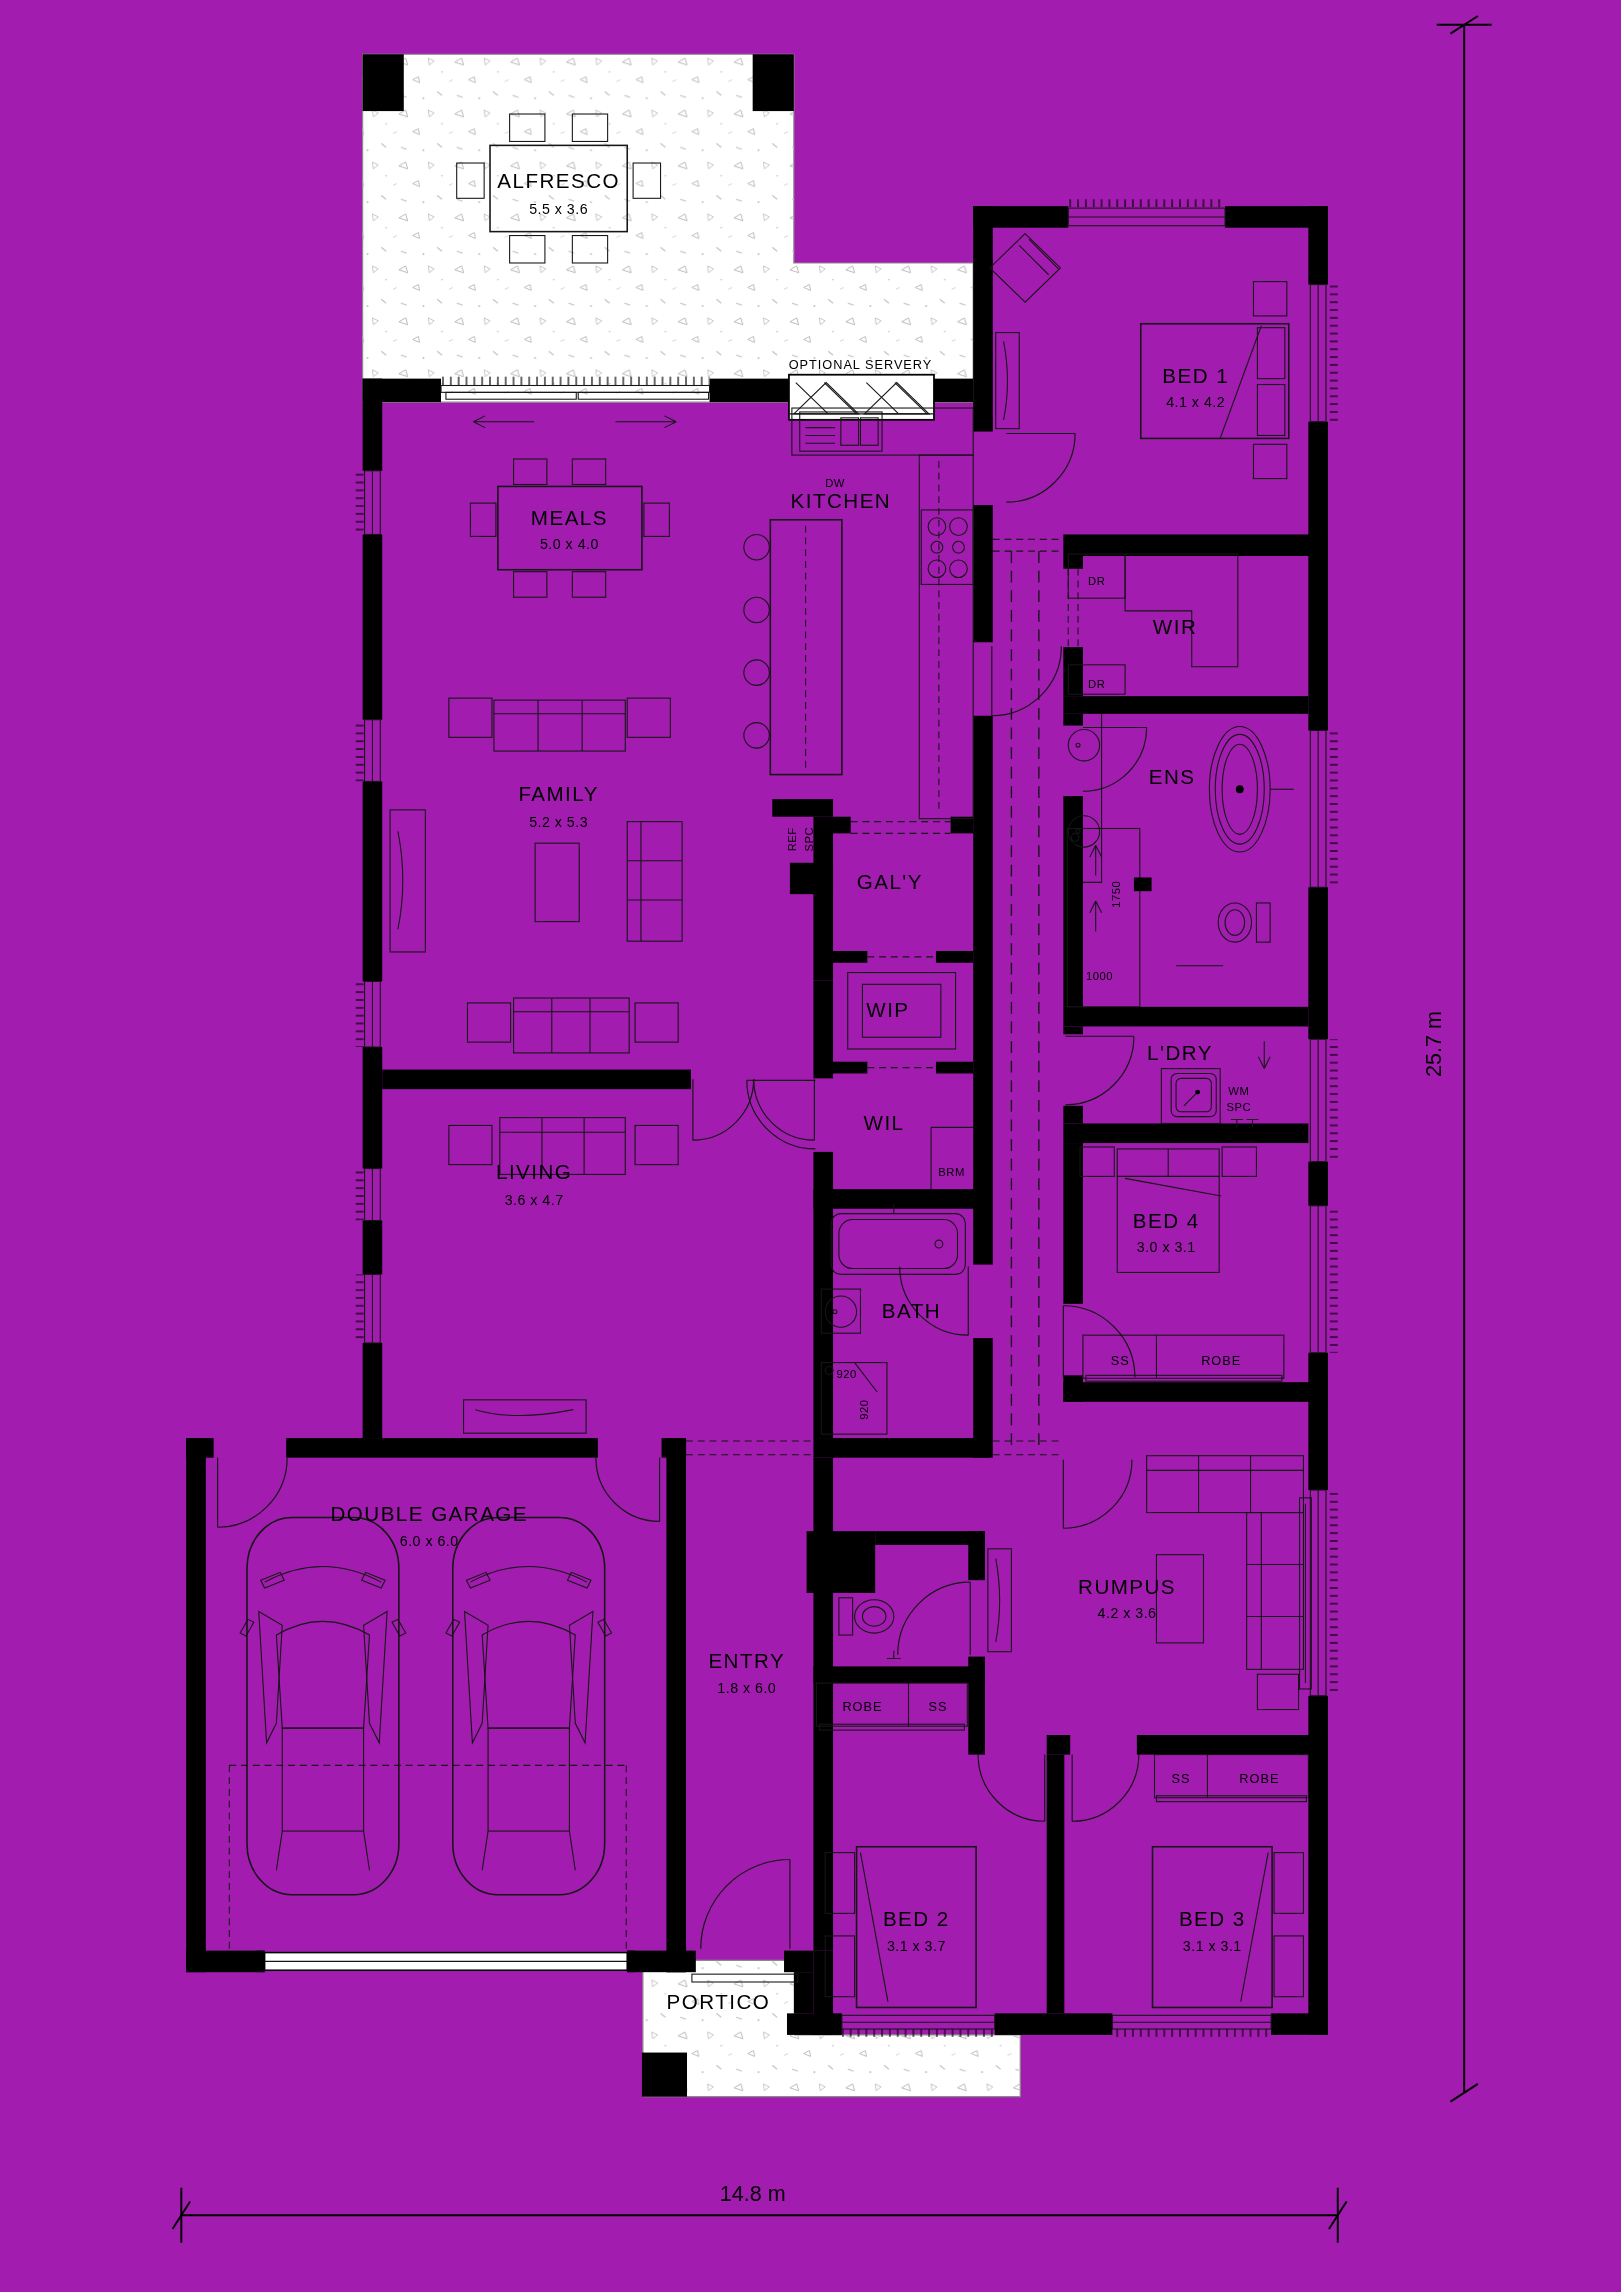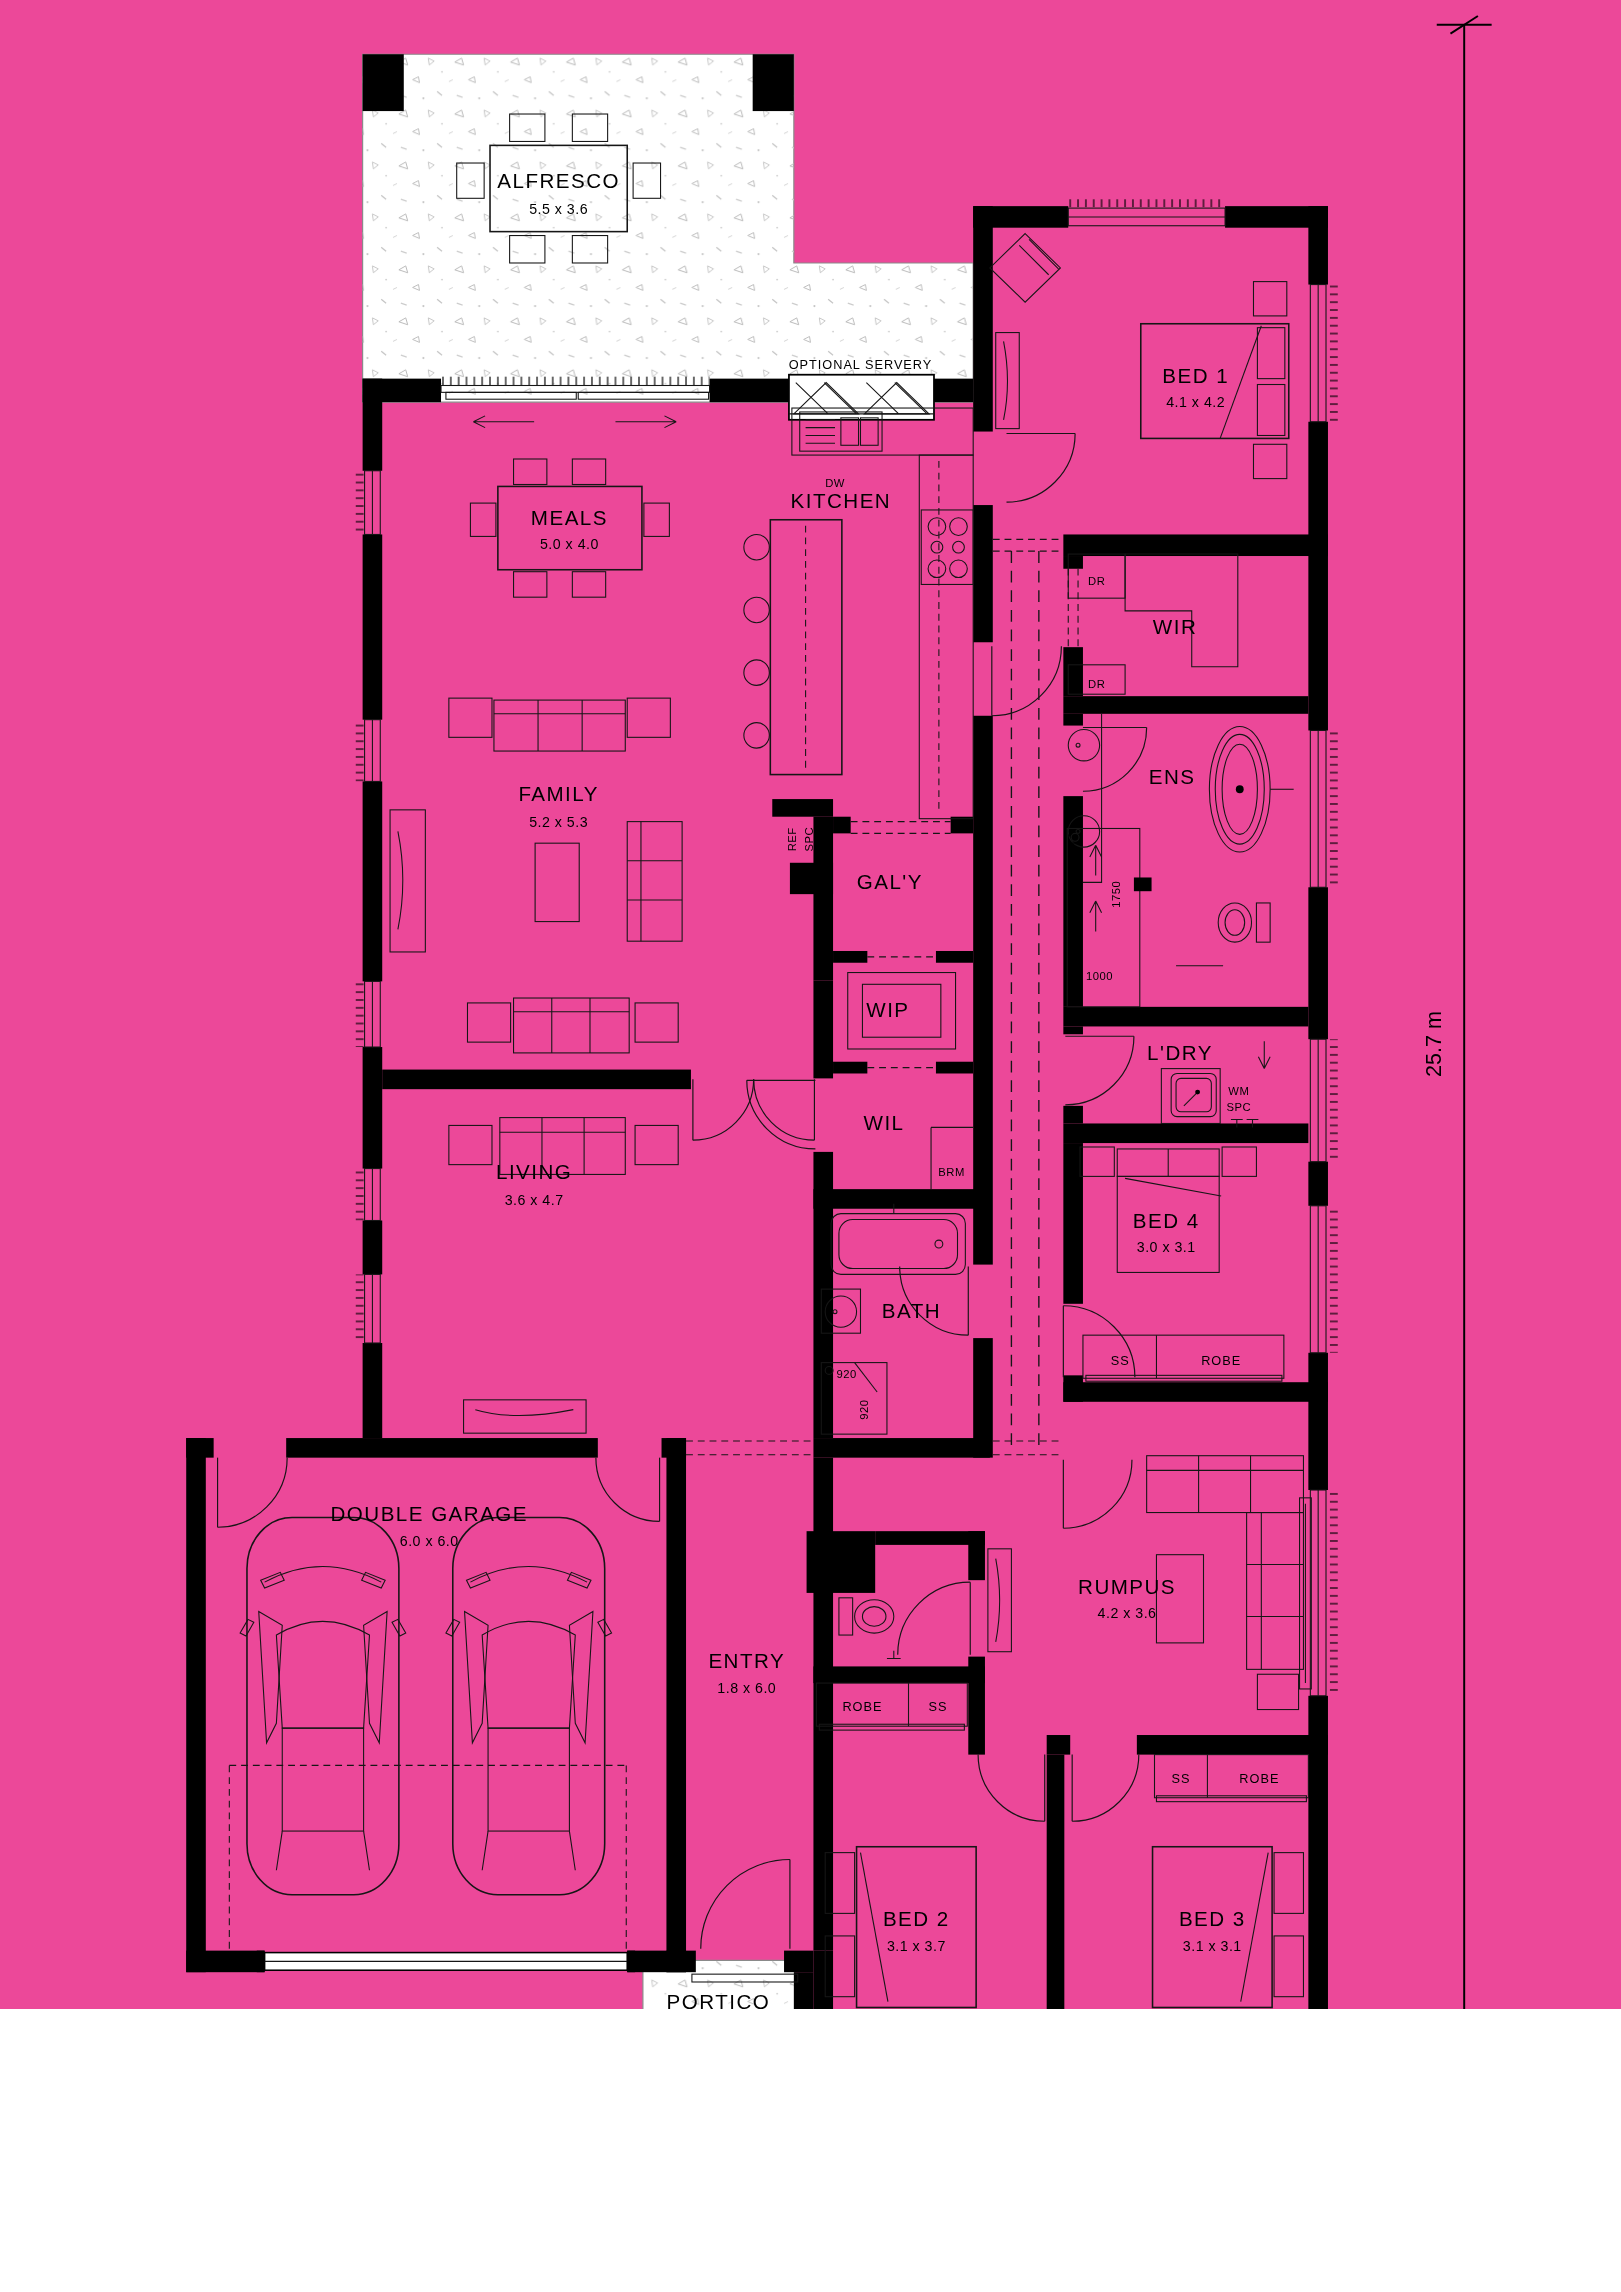--- a/index.html
+++ b/index.html
@@ -1,16 +1,16 @@
 <!DOCTYPE html>
 <html><head>
 <meta charset="utf-8">
 <style>
   html,body{margin:0;padding:0;background:#fff;}
-  #page{position:relative;width:1621px;height:2009px;background:#ec4899;overflow:hidden;}
+  #page{position:relative;width:1621px;height:2292px;background:#a21caf;overflow:hidden;}
   svg{position:absolute;left:0;top:0;}
   text{fill:#000;font-family:"Liberation Sans",sans-serif;text-anchor:middle;}
   .txtR{font-size:21px;letter-spacing:1.5px;}
   .txtD{font-size:14.5px;letter-spacing:.5px;}
   .txtS{font-size:11.5px;letter-spacing:.5px;}
   .txtM{font-size:13px;letter-spacing:1px;}
   .txtDim{font-size:22px;}
   .w{fill:#000;stroke:none;}
   .f{fill:none;stroke:#161616;stroke-width:1.6;}
   .f1{fill:none;stroke:#161616;stroke-width:1.1;}

